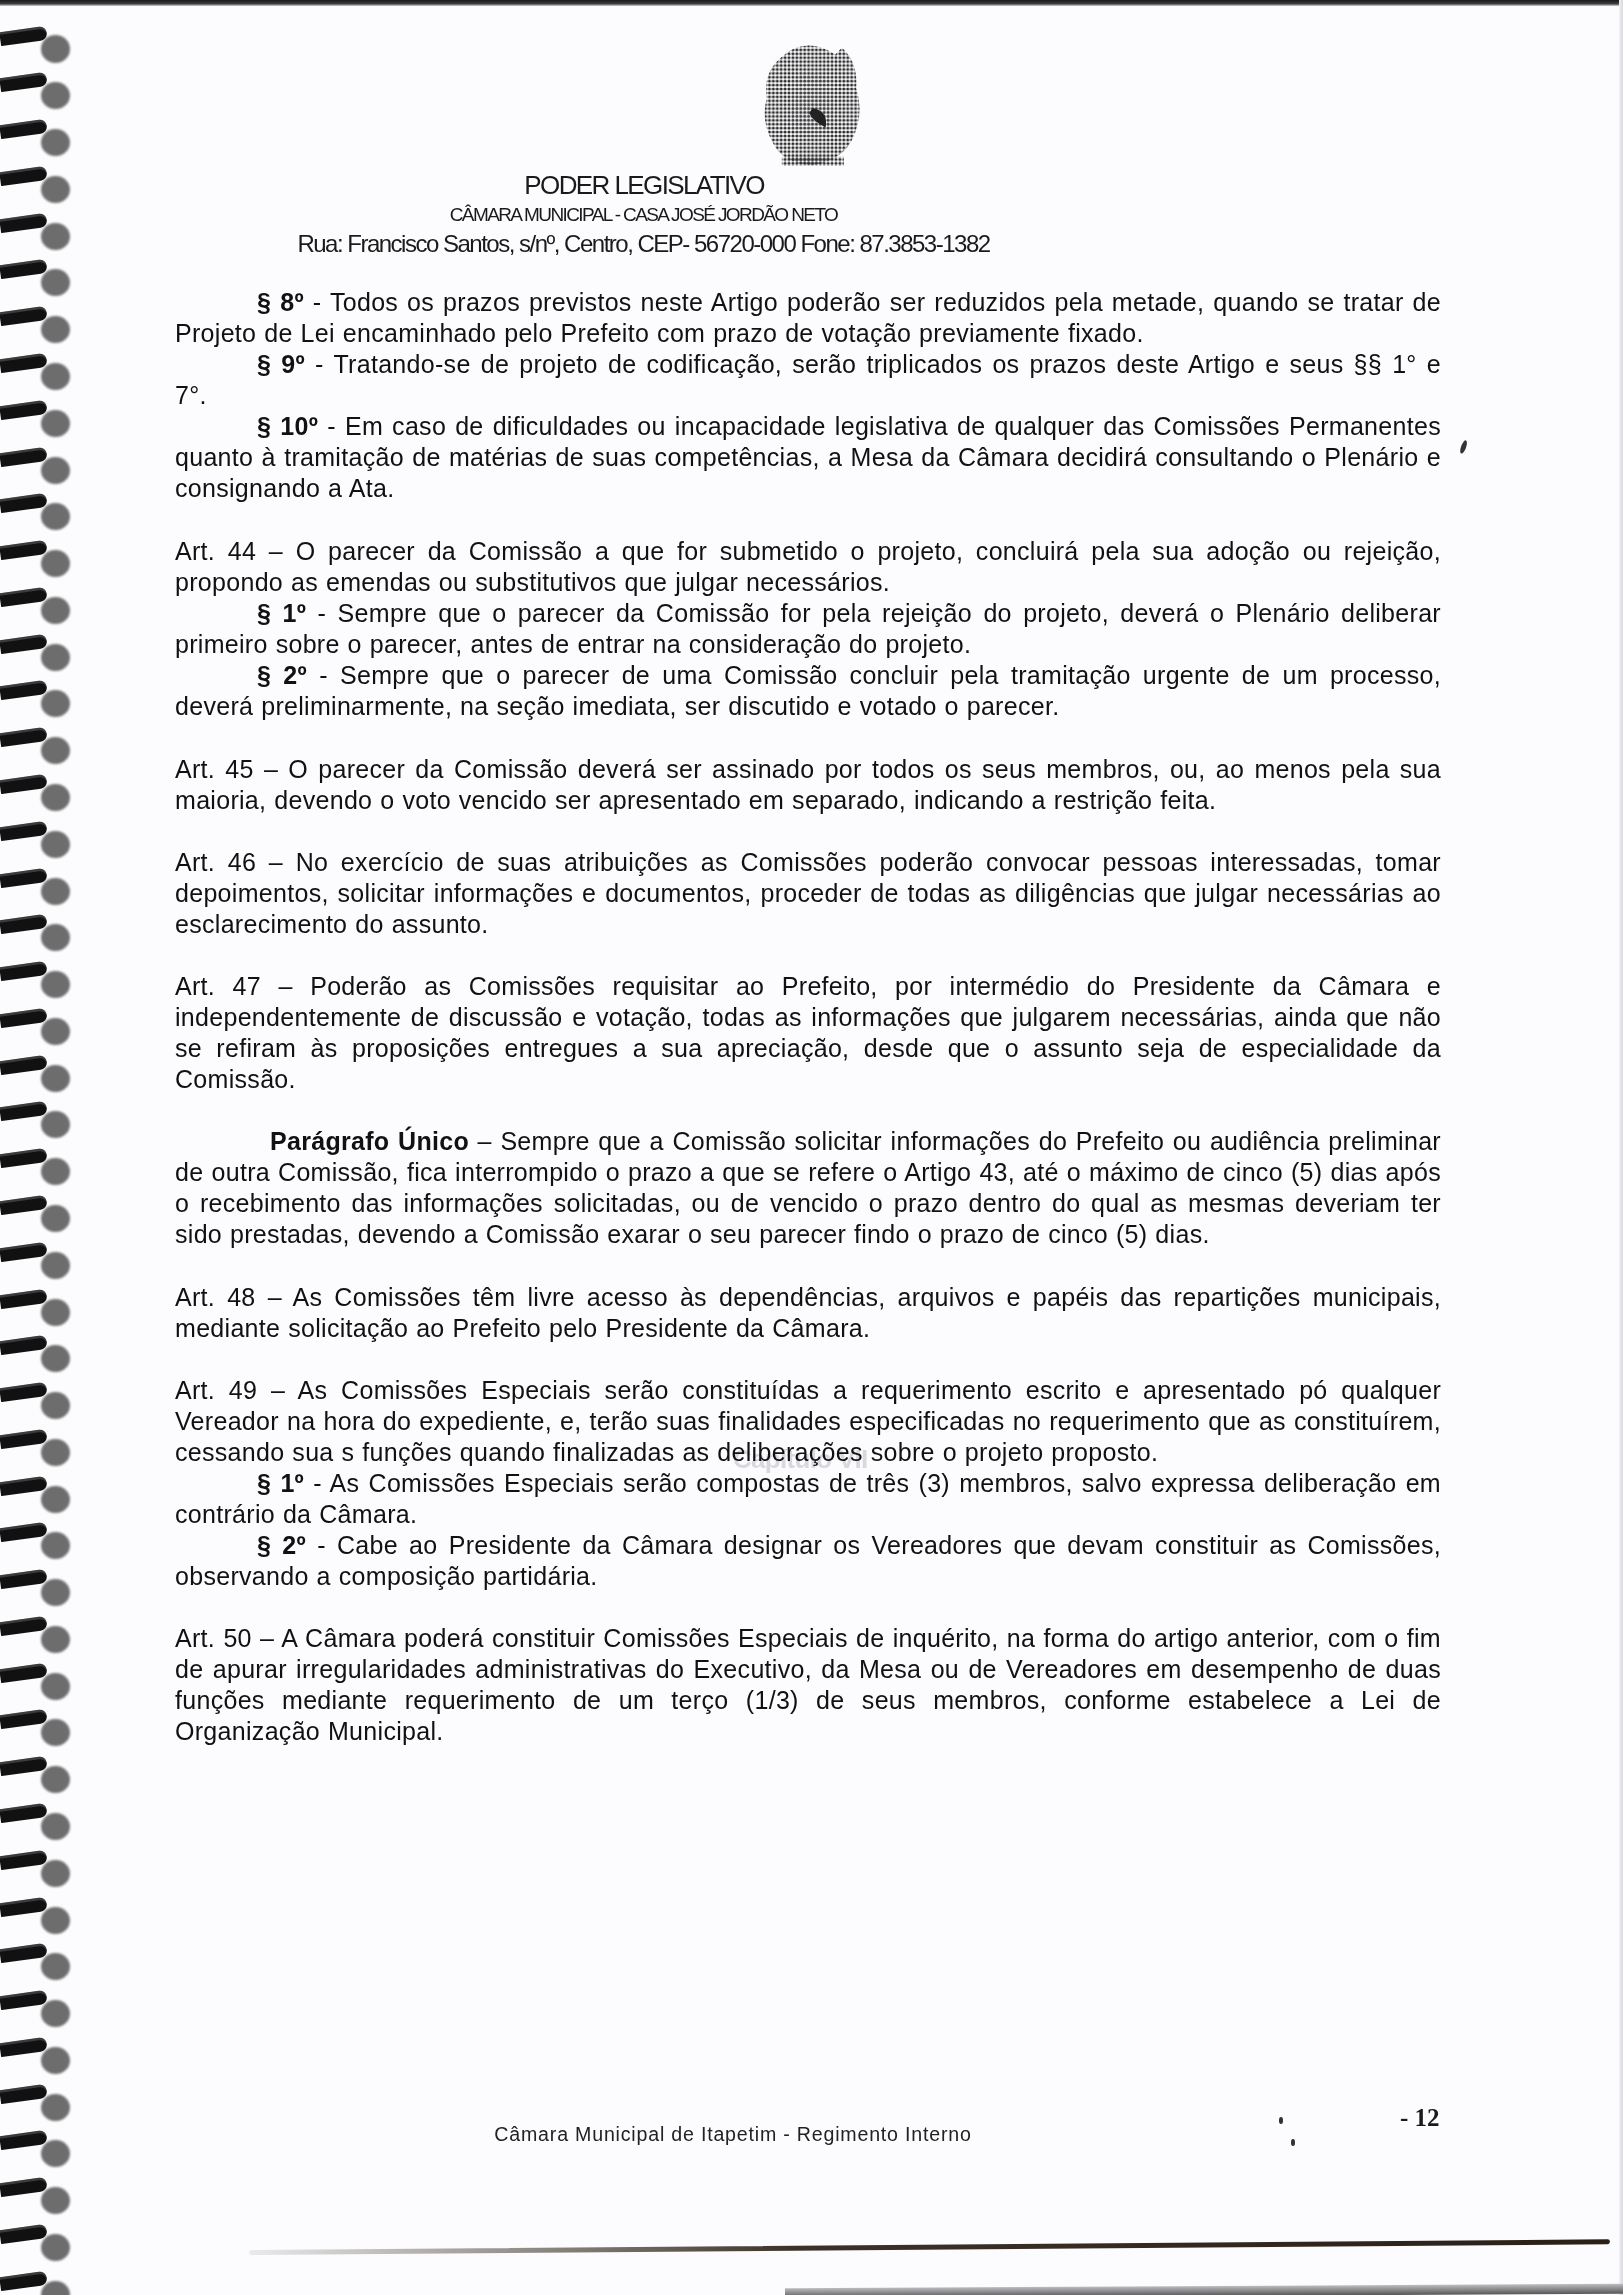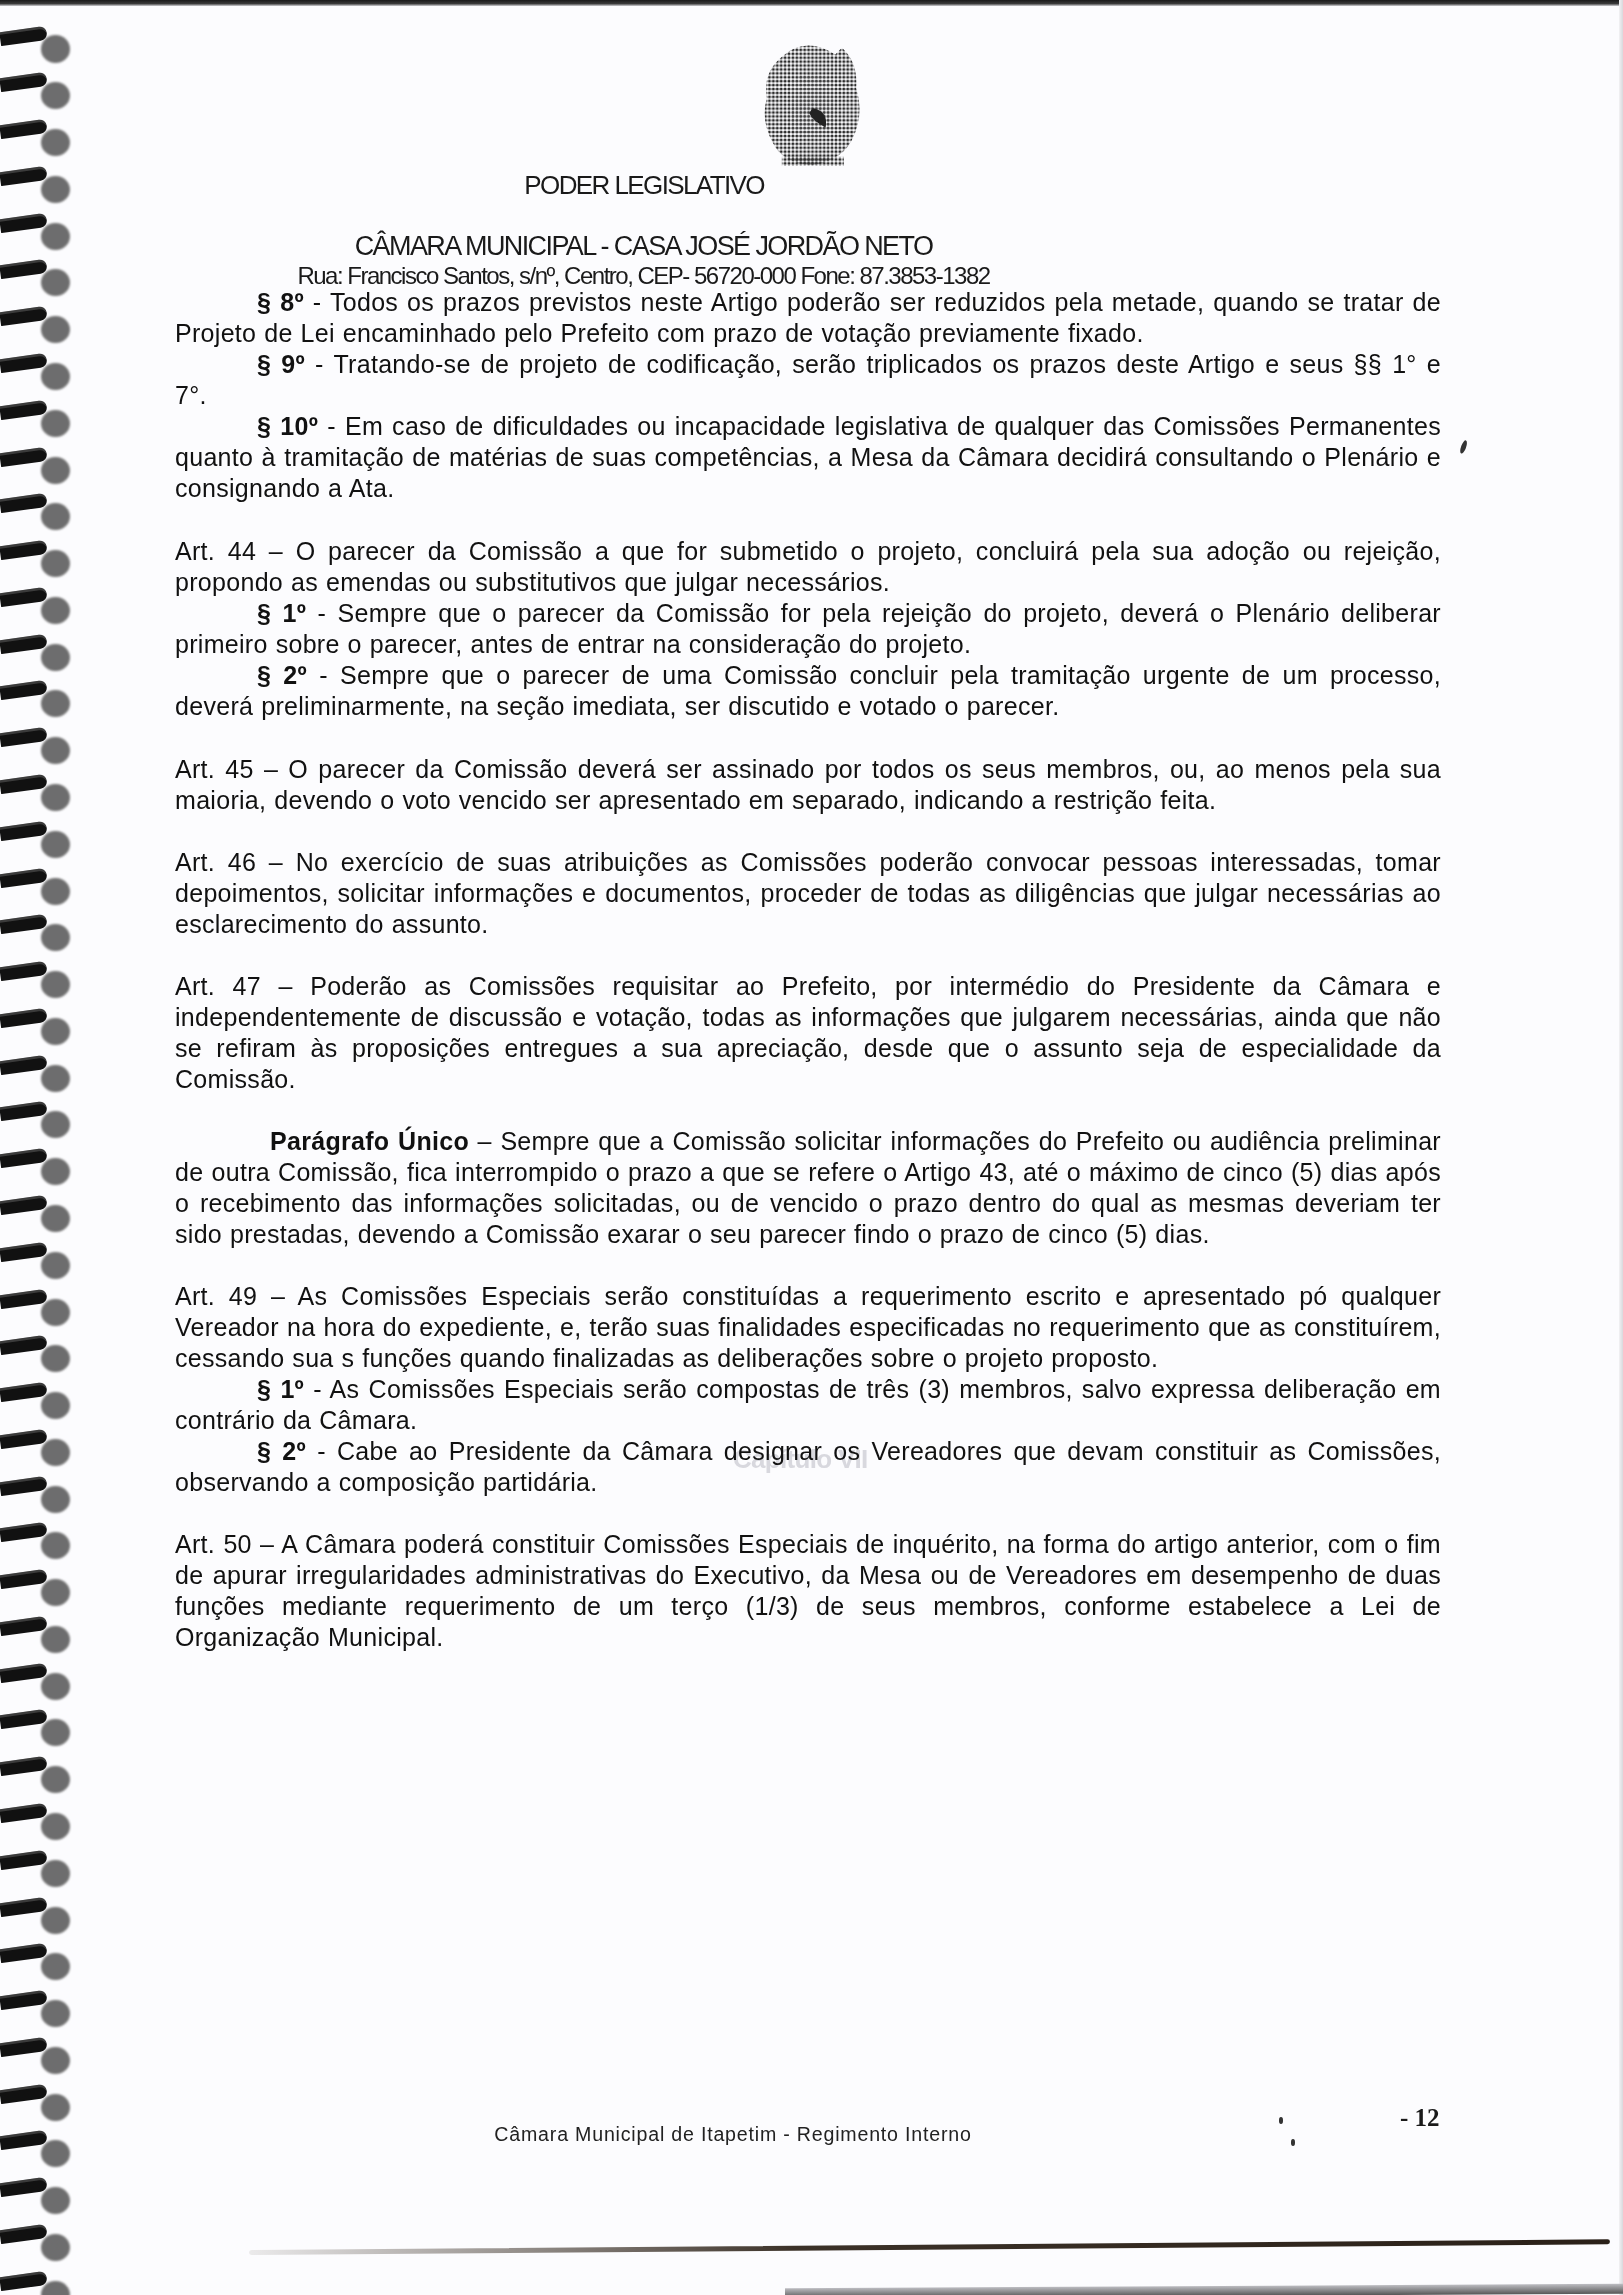--- a/index.html
+++ b/index.html
@@ -73,24 +73,23 @@
     font-family: "Liberation Sans", sans-serif;
     color: #1a1a1a;
   }
   .header .h1 {
     font-size: 26px;
     letter-spacing: -1.6px;
     line-height: 29px;
     margin-left: 1.3px;
   }
   .header .h2 {
-    font-size: 27px;
+    font-size: 19px;
     letter-spacing: -1.6px;
     line-height: 29px;
-    margin-top: 32px;
   }
   .header .h3 {
     font-size: 24px;
     letter-spacing: -1.5px;
     line-height: 29px;
   }
   
   .bleed {
     position: absolute;
     font-family: "Liberation Sans", sans-serif;
@@ -410,20 +409,21 @@
     <p class="p indent"><span class="bold">§ 2º</span><span> - Sempre que o parecer de uma Comissão concluir pela tramitação urgente de um processo, deverá preliminarmente, na seção imediata, ser discutido e votado o parecer.</span></p>
 
     <p class="p gap"><span class="art-label">Art. 45</span><span> – O parecer da Comissão deverá ser assinado por todos os seus membros, ou, ao menos pela sua maioria, devendo o voto vencido ser apresentado em separado, indicando a restrição feita.</span></p>
 
     <p class="p gap-lg"><span class="art-label">Art. 46</span><span> – No exercício de suas atribuições as Comissões poderão convocar pessoas interessadas, tomar depoimentos, solicitar informações e documentos, proceder de todas as diligências que julgar necessárias ao esclarecimento do assunto.</span></p>
 
     <p class="p gap-lg"><span class="art-label">Art. 47</span><span> – Poderão as Comissões requisitar ao Prefeito, por intermédio do Presidente da Câmara e independentemente de discussão e votação, todas as informações que julgarem necessárias, ainda que não se refiram às proposições entregues a sua apreciação, desde que o assunto seja de especialidade da Comissão.</span></p>
 
     <p class="p indent gap-lg" style="text-indent:95px;"><span class="bold">Parágrafo Único</span><span> – Sempre que a Comissão solicitar informações do Prefeito ou audiência preliminar de outra Comissão, fica interrompido o prazo a que se refere o Artigo 43, até o máximo de cinco (5) dias após o recebimento das informações solicitadas, ou de vencido o prazo dentro do qual as mesmas deveriam ter sido prestadas, devendo a Comissão exarar o seu parecer findo o prazo de  cinco (5) dias.</span></p>
 
+    <p class="p gap"><span class="art-label">Art. 48</span><span> – As Comissões têm livre acesso às dependências, arquivos e papéis das repartições municipais, mediante solicitação ao Prefeito pelo Presidente da Câmara.</span></p>
 
     <p class="p gap-lg"><span class="art-label">Art. 49</span><span> – As Comissões Especiais serão constituídas a requerimento escrito e apresentado pó qualquer Vereador na hora do expediente, e, terão suas finalidades especificadas no requerimento que as constituírem, cessando sua s funções quando finalizadas as deliberações sobre o projeto proposto.</span></p>
 
     <p class="p indent"><span class="bold">§ 1º</span><span> - As Comissões Especiais serão compostas de três (3) membros, salvo expressa deliberação em contrário da Câmara.</span></p>
 
     <p class="p indent"><span class="bold">§ 2º</span><span> - Cabe ao Presidente da Câmara designar os Vereadores que devam constituir as Comissões, observando a composição partidária.</span></p>
 
 
     <p class="p gap-lg"><span class="art-label">Art. 50</span><span> – A Câmara poderá constituir Comissões Especiais de inquérito, na forma do artigo anterior, com o fim de apurar irregularidades administrativas do Executivo, da Mesa ou de Vereadores em desempenho de duas funções mediante requerimento de um terço (1/3) de seus membros, conforme estabelece a Lei de Organização Municipal.</span></p>
 

